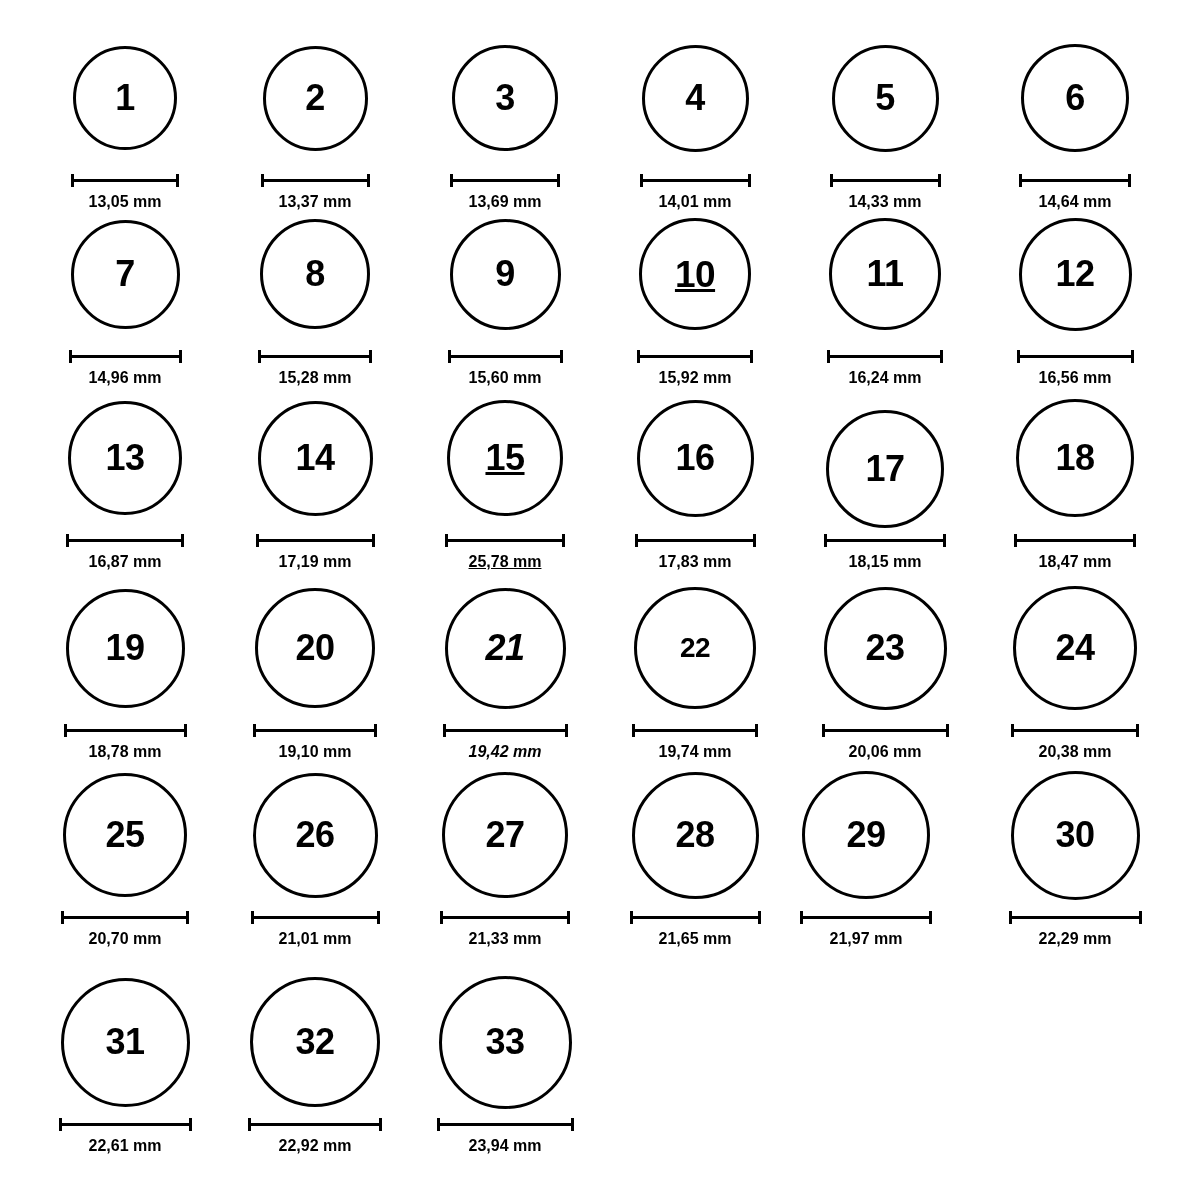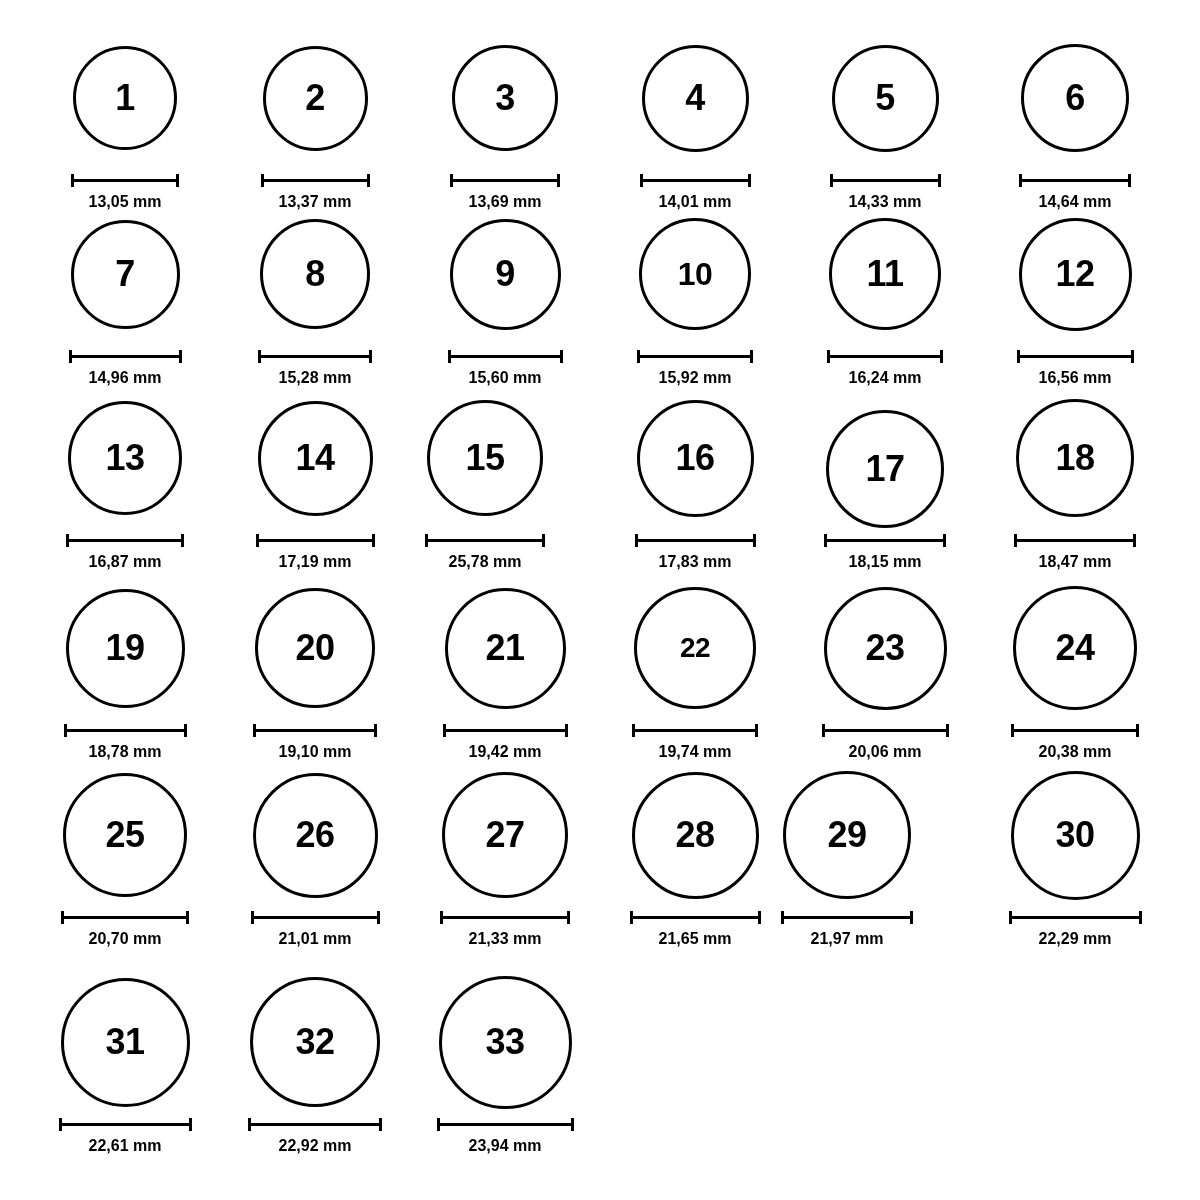--- a/index.html
+++ b/index.html
@@ -189,21 +189,21 @@
       <div class="measure" style="width: 115px; margin-top: 6px;">
         <div class="bar"></div>
         <div class="cap-left"></div>
         <div class="cap-right"></div>
       </div>
       <div class="mm-label" style="margin-top: 8px;">15,60 mm</div>
     </div>
     <div class="cell" style="position: absolute; left: 600px; top: 204px; width: 190px;">
       <div style="height: 140px; display: flex; align-items: center; justify-content: center;">
         <div class="ring" style="width: 112px; height: 112px;">
-          <div class="ring-label" style="font-size: 32px;">10</div>
+          <div class="ring-label" style="font-size: 37px; text-decoration: underline;">10</div>
         </div>
       </div>
       <div class="measure" style="width: 116px; margin-top: 6px;">
         <div class="bar"></div>
         <div class="cap-left"></div>
         <div class="cap-right"></div>
       </div>
       <div class="mm-label" style="margin-top: 8px;">15,92 mm</div>
     </div>
     <div class="cell" style="position: absolute; left: 790px; top: 204px; width: 190px;">
@@ -251,21 +251,21 @@
           <div class="ring-label" style="font-size: 36px;">14</div>
         </div>
       </div>
       <div class="measure" style="width: 119px; margin-top: 6px;">
         <div class="bar"></div>
         <div class="cap-left"></div>
         <div class="cap-right"></div>
       </div>
       <div class="mm-label" style="margin-top: 8px;">17,19 mm</div>
     </div>
-    <div class="cell" style="position: absolute; left: 390px; top: 388px; width: 190px;">
+    <div class="cell" style="position: absolute; left: 410px; top: 388px; width: 190px; text-decoration: underline;">
       <div style="height: 140px; display: flex; align-items: center; justify-content: center;">
         <div class="ring" style="width: 116px; height: 116px;">
           <div class="ring-label" style="font-size: 36px;">15</div>
         </div>
       </div>
       <div class="measure" style="width: 120px; margin-top: 6px;">
         <div class="bar"></div>
         <div class="cap-left"></div>
         <div class="cap-right"></div>
       </div>
@@ -329,21 +329,21 @@
           <div class="ring-label" style="font-size: 36px;">20</div>
         </div>
       </div>
       <div class="measure" style="width: 124px; margin-top: 6px;">
         <div class="bar"></div>
         <div class="cap-left"></div>
         <div class="cap-right"></div>
       </div>
       <div class="mm-label" style="margin-top: 8px;">19,10 mm</div>
     </div>
-    <div class="cell" style="position: absolute; left: 410px; top: 578px; width: 190px;">
+    <div class="cell" style="position: absolute; left: 410px; top: 578px; width: 190px; font-style: italic;">
       <div style="height: 140px; display: flex; align-items: center; justify-content: center;">
         <div class="ring" style="width: 121px; height: 121px;">
           <div class="ring-label" style="font-size: 36px;">21</div>
         </div>
       </div>
       <div class="measure" style="width: 125px; margin-top: 6px;">
         <div class="bar"></div>
         <div class="cap-left"></div>
         <div class="cap-right"></div>
       </div>
@@ -433,21 +433,21 @@
           <div class="ring-label" style="font-size: 36px;">28</div>
         </div>
       </div>
       <div class="measure" style="width: 131px; margin-top: 6px;">
         <div class="bar"></div>
         <div class="cap-left"></div>
         <div class="cap-right"></div>
       </div>
       <div class="mm-label" style="margin-top: 8px;">21,65 mm</div>
     </div>
-    <div class="cell" style="position: absolute; left: 752px; top: 765px; width: 190px;">
+    <div class="cell" style="position: absolute; left: 771px; top: 765px; width: 190px;">
       <div style="height: 140px; display: flex; align-items: center; justify-content: center;">
         <div class="ring" style="width: 128px; height: 128px;">
           <div class="ring-label" style="font-size: 36px;">29</div>
         </div>
       </div>
       <div class="measure" style="width: 132px; margin-top: 6px;">
         <div class="bar"></div>
         <div class="cap-left"></div>
         <div class="cap-right"></div>
       </div>

